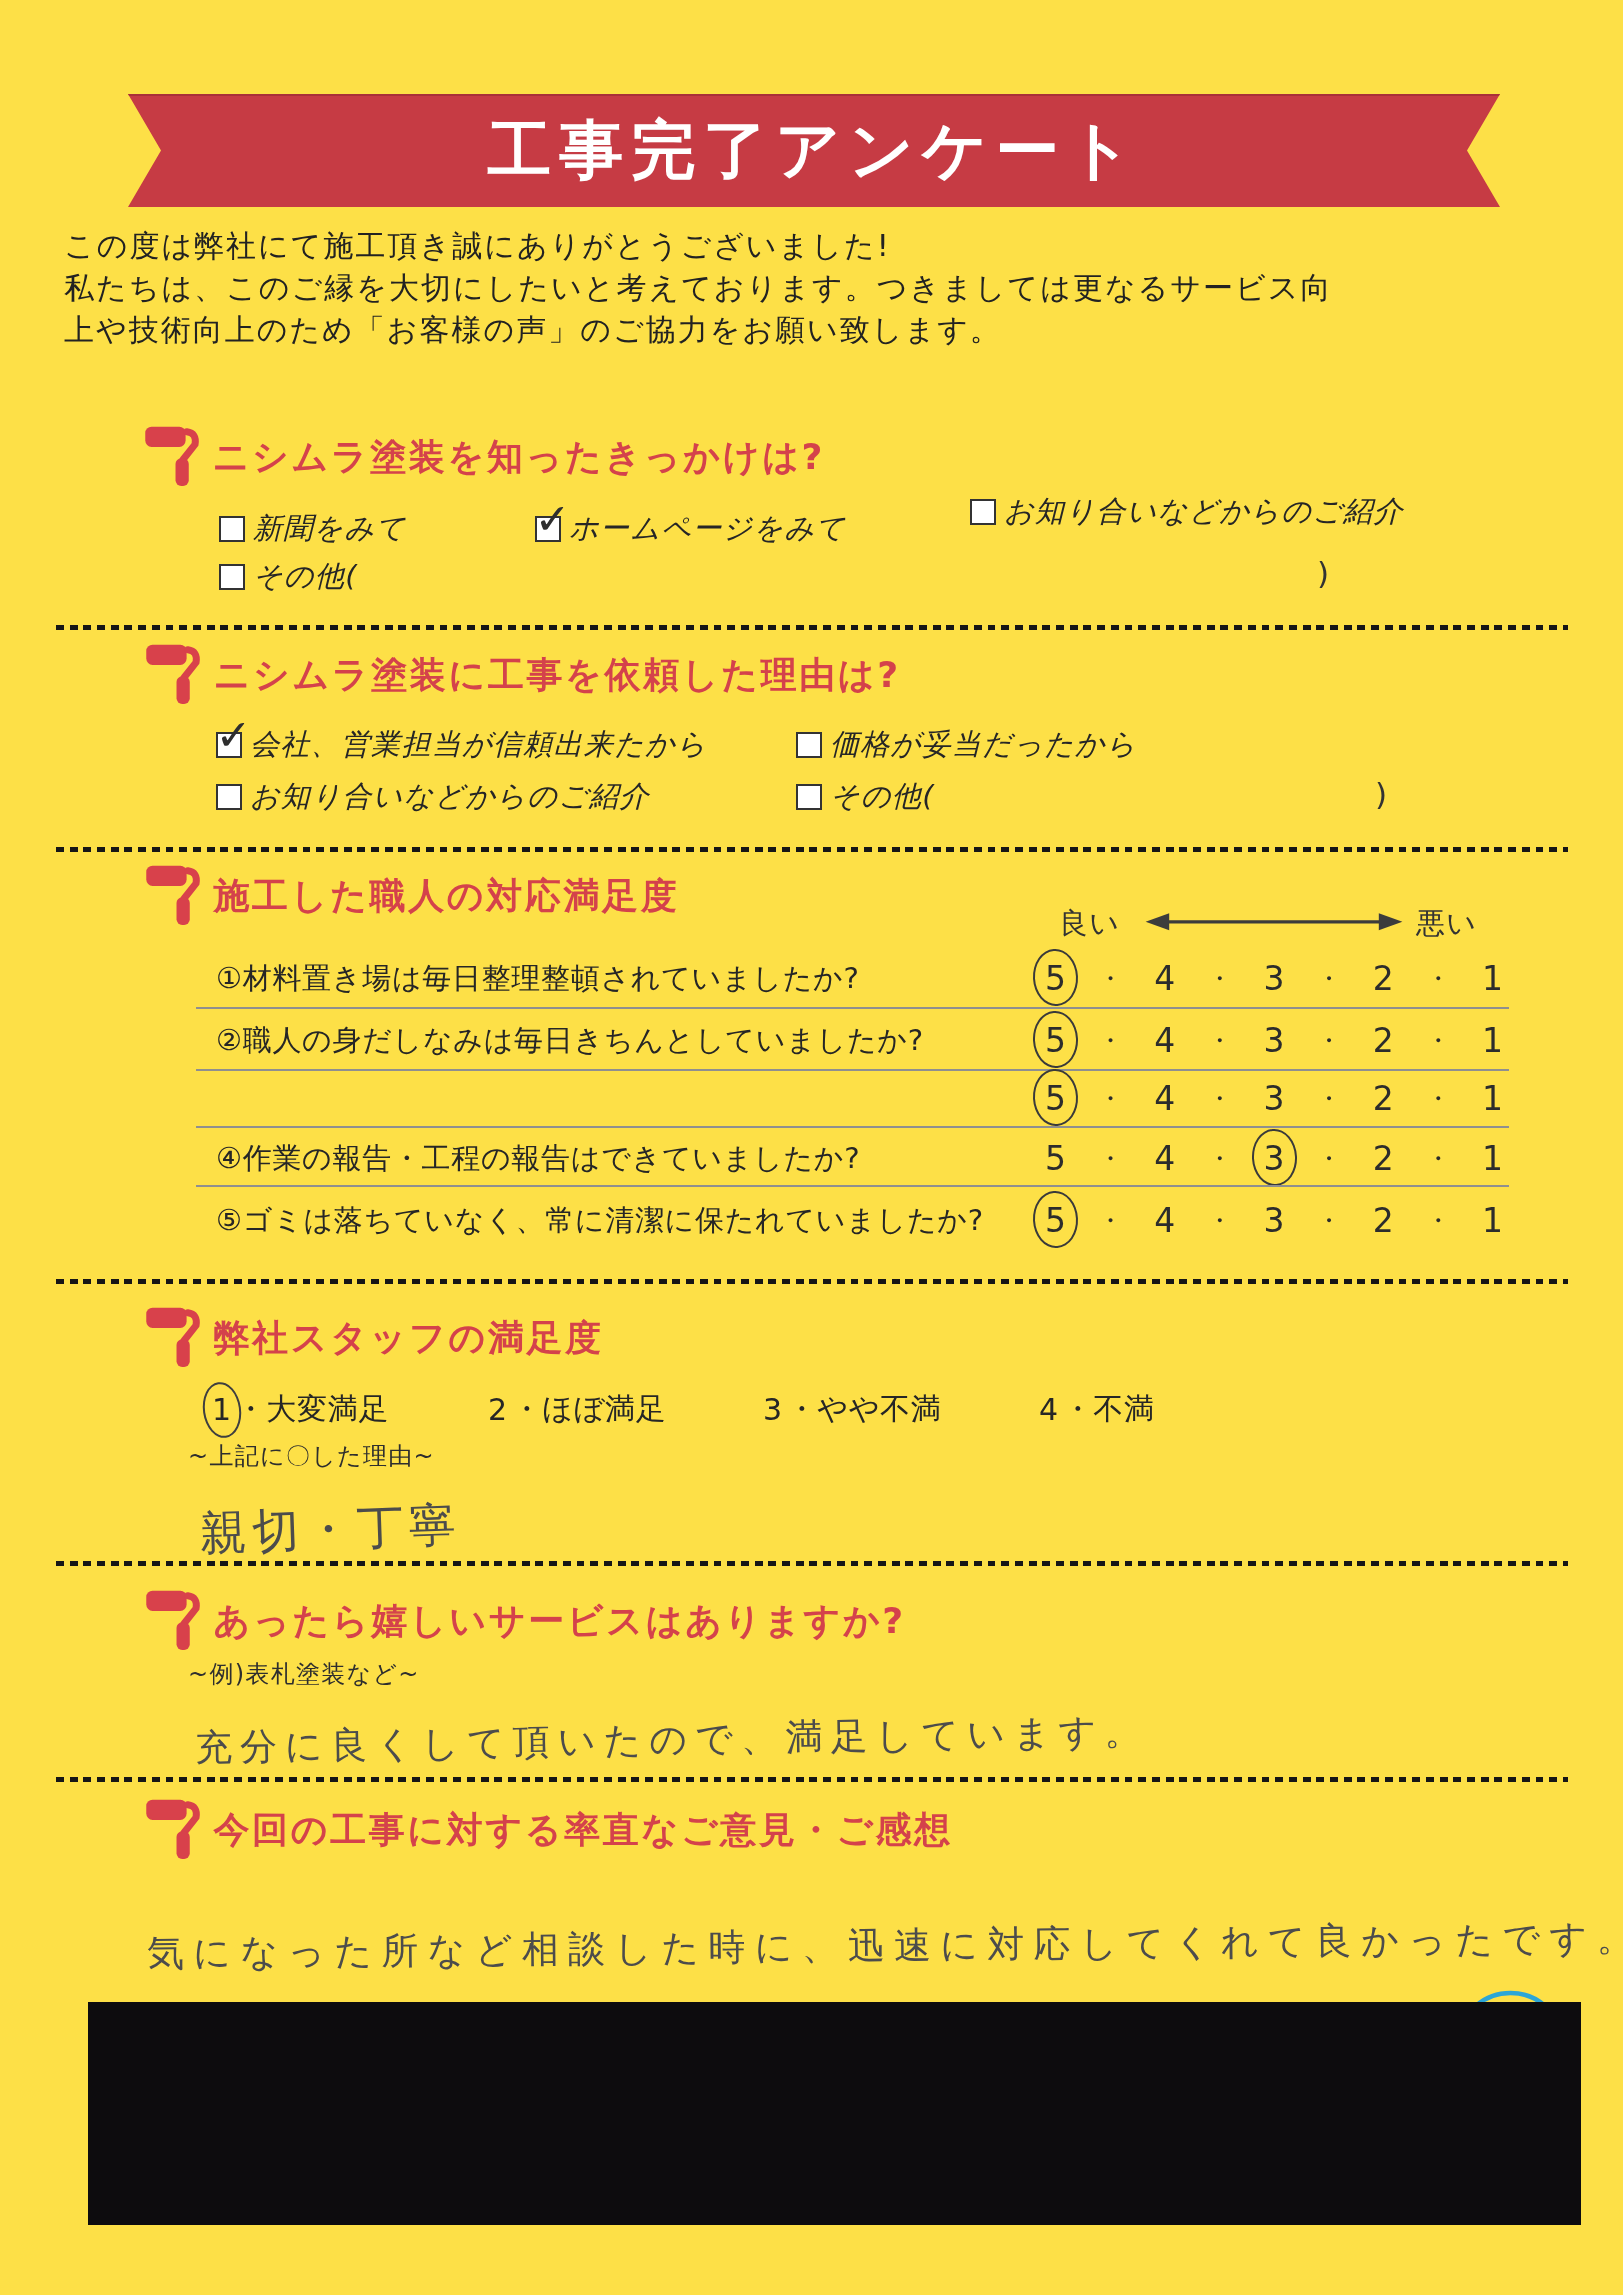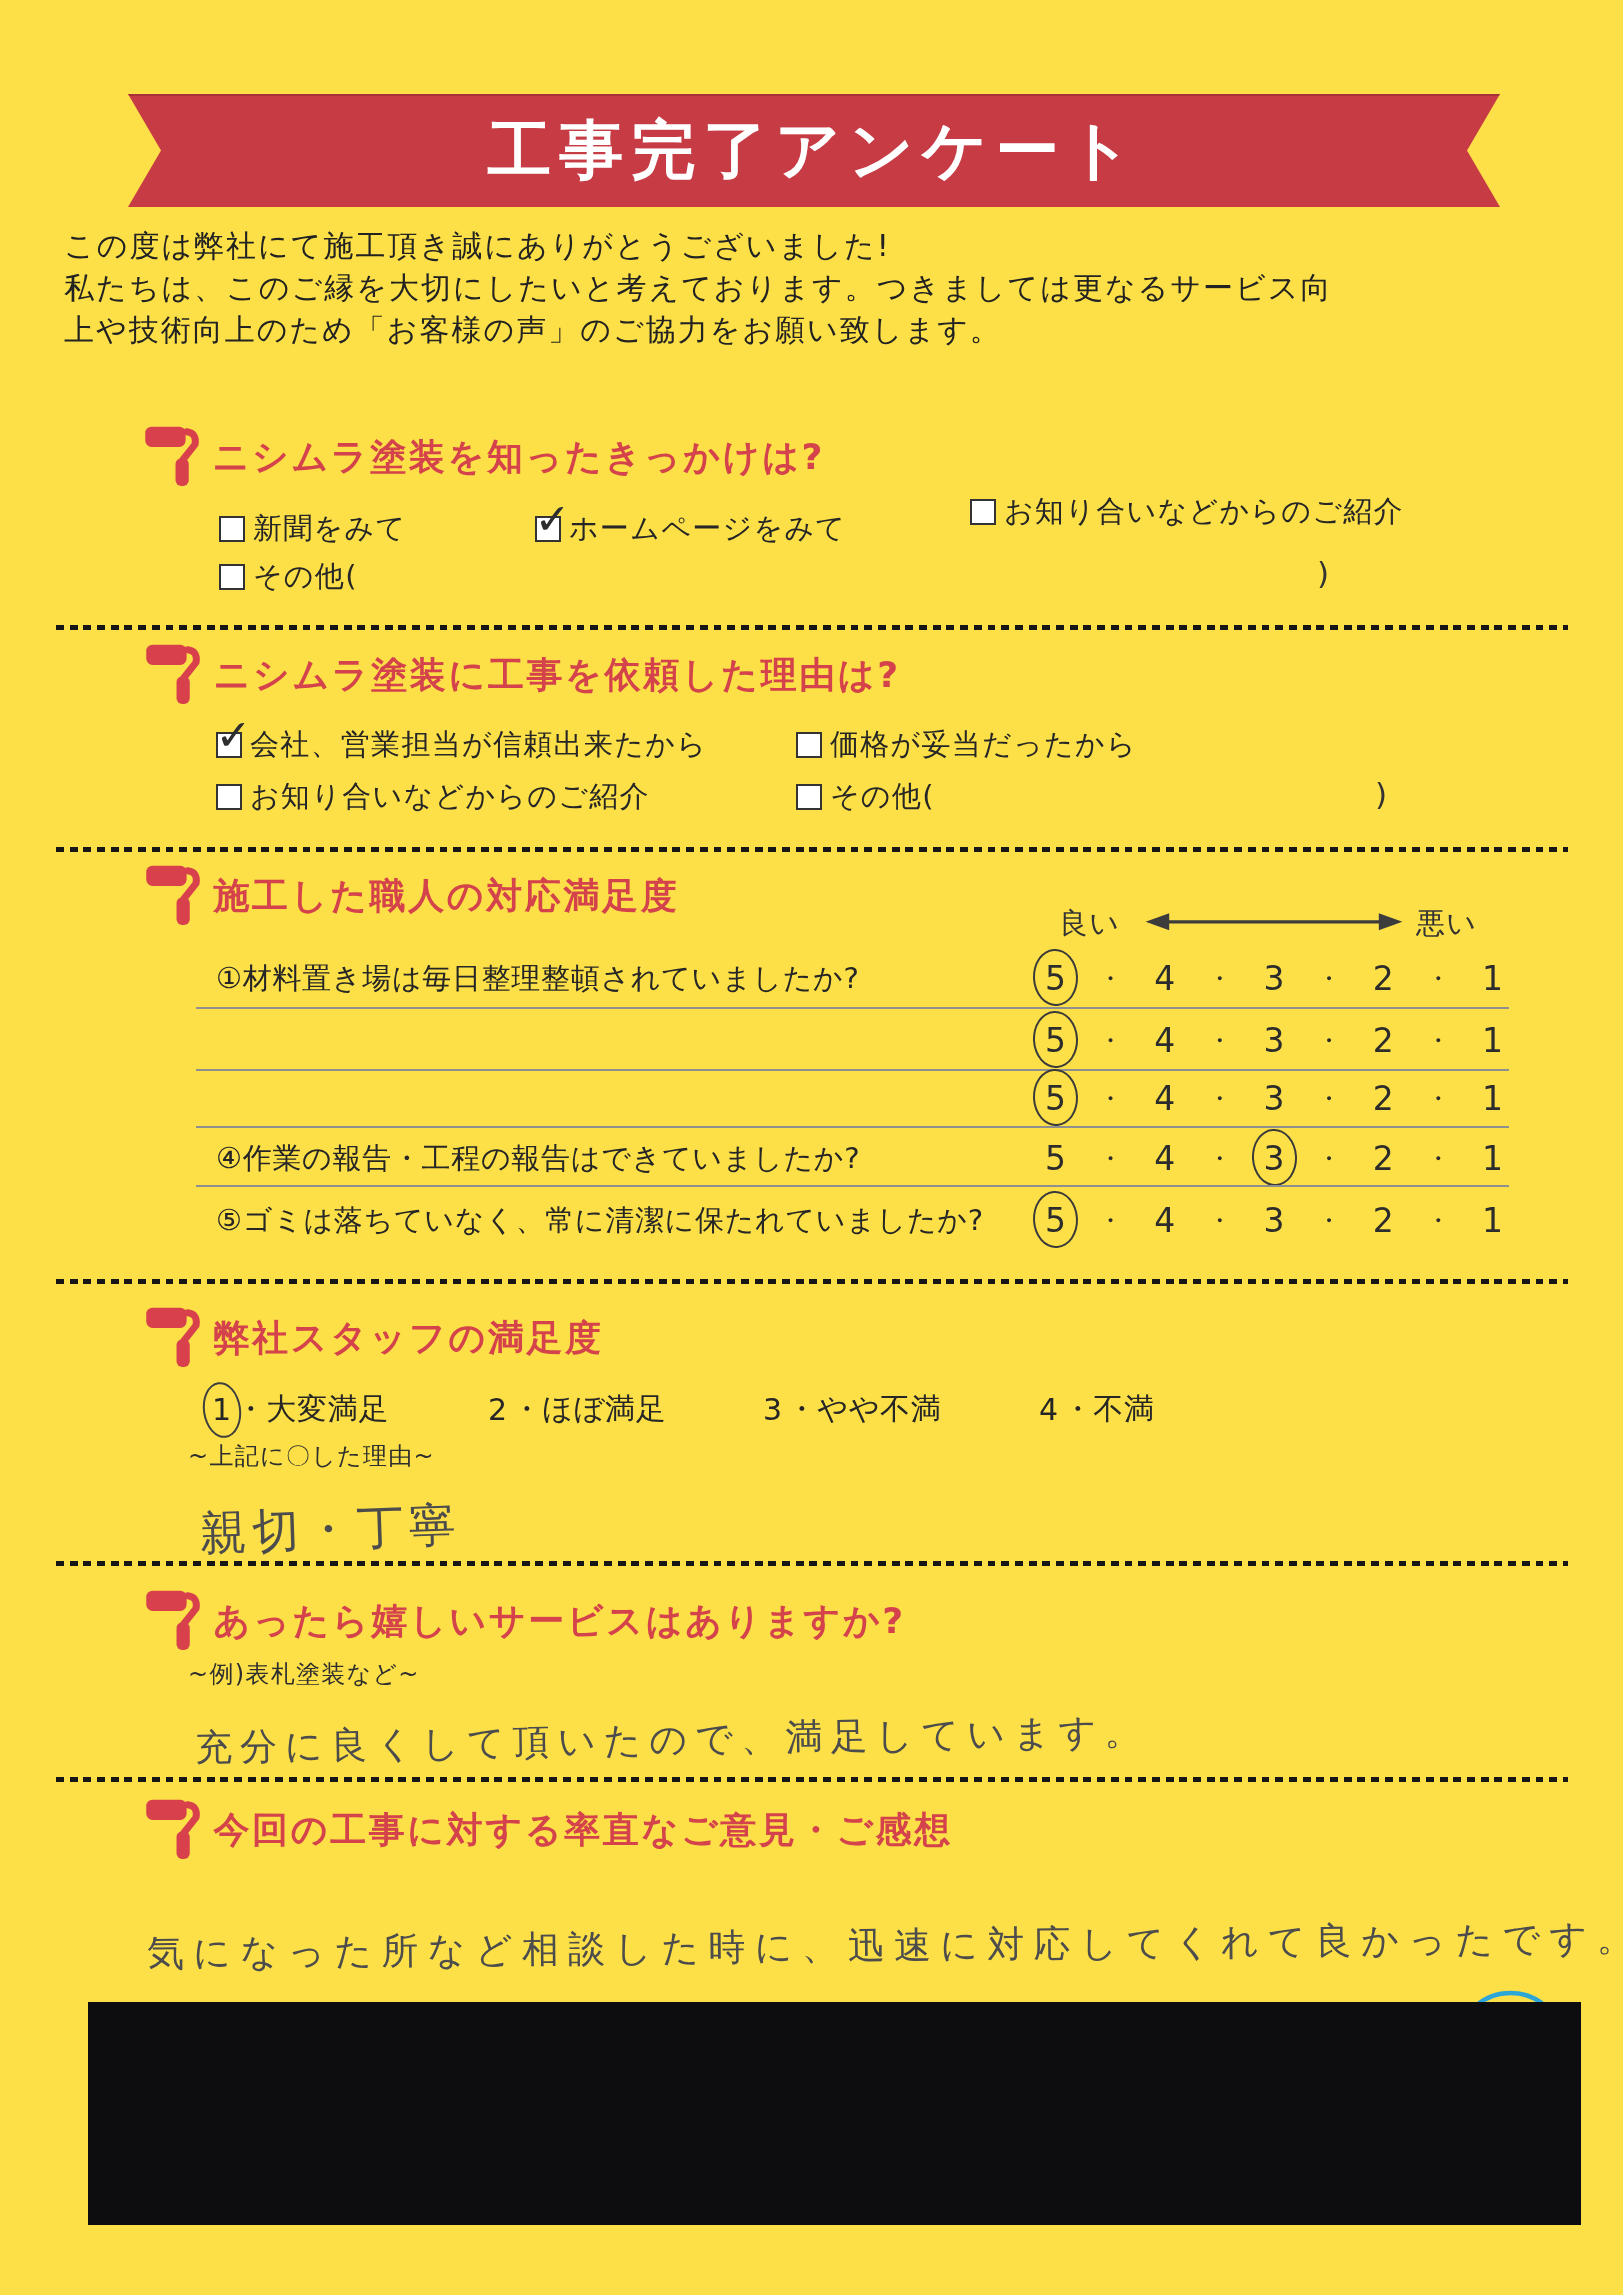--- a/index.html
+++ b/index.html
@@ -15,21 +15,21 @@
   
   .intro{position:absolute;left:64px;top:225px;width:1526px;font-size:30px;line-height:42px;
          letter-spacing:2px;white-space:pre-line;color:#222;}
 
   
   .sec{position:absolute;display:flex;align-items:center;gap:10.5px;}
   .sec .icon{width:58px;height:64px;flex:0 0 auto;}
   .sec h2{margin:0;font-size:36px;font-weight:bold;color:#d4424b;letter-spacing:2.6px;}
 
   
-  .opt{position:absolute;display:flex;align-items:center;gap:7.9px;font-size:29px;letter-spacing:1.3px;}
+  .opt{position:absolute;display:flex;align-items:center;gap:7.9px;font-size:29px;letter-spacing:1.3px;font-style:italic;}
   .cb{position:relative;width:22px;height:22px;border:2px solid #333;flex:0 0 auto;background:#fff;}
   .tick{display:none;position:absolute;left:-2.6px;top:-23.6px;font-size:43px;font-weight:bold;color:#2e2e2e;}
   .opt[data-checked="true"] .tick{display:block;}
   .paren{position:absolute;font-size:31px;color:#333;}
 
   
   .scale-label{position:absolute;font-size:29px;color:#333;letter-spacing:1.3px;}
   .scale-arrow{position:absolute;}
   .srow{position:absolute;left:216px;width:1287px;height:42px;}
   .srow .q{font-size:29px;line-height:42px;letter-spacing:0.7px;white-space:nowrap;}
@@ -163,20 +163,21 @@
       <span class="cell" data-circled="false">3</span>
       <span class="sep">・</span>
       <span class="cell" data-circled="false">2</span>
       <span class="sep">・</span>
       <span class="cell" data-circled="false">1</span>
     </div>
   </div>
   <div class="rline" style="top:1007px;"></div>
 
   <div class="srow" style="top:1019px;">
+    <span class="q">②職人の身だしなみは毎日きちんとしていましたか?</span>
     <div class="ratings">
       <span class="cell" data-circled="true">5</span>
       <span class="sep">・</span>
       <span class="cell" data-circled="false">4</span>
       <span class="sep">・</span>
       <span class="cell" data-circled="false">3</span>
       <span class="sep">・</span>
       <span class="cell" data-circled="false">2</span>
       <span class="sep">・</span>
       <span class="cell" data-circled="false">1</span>

